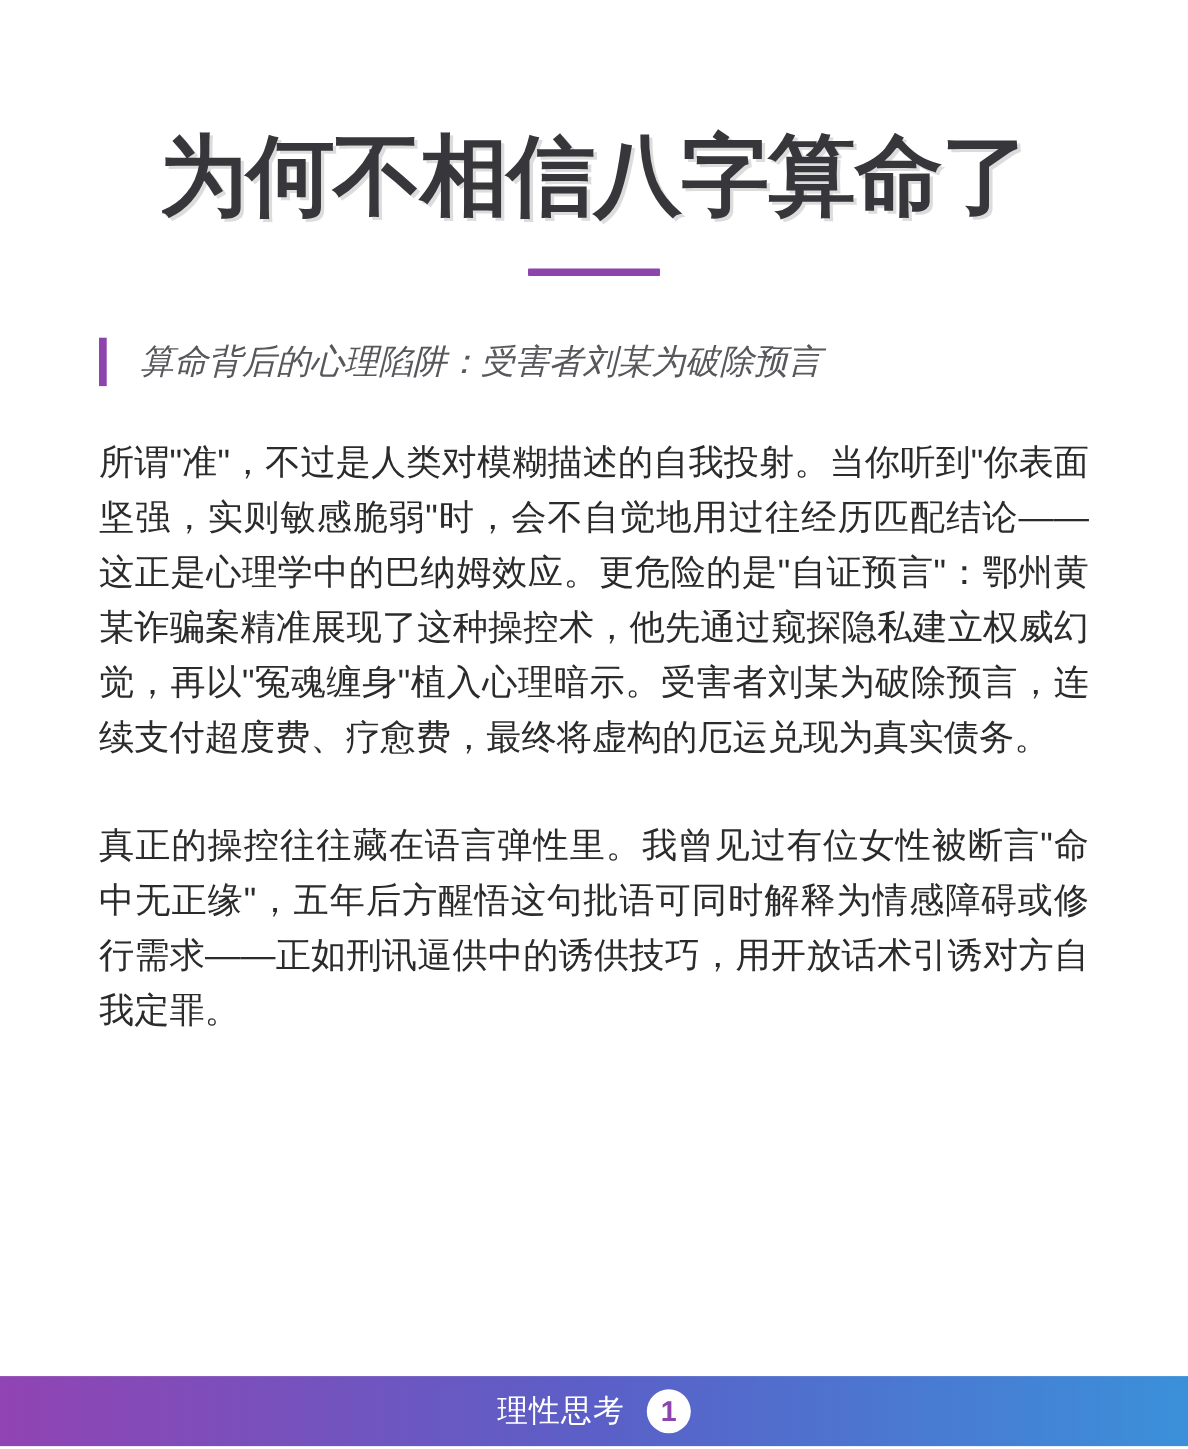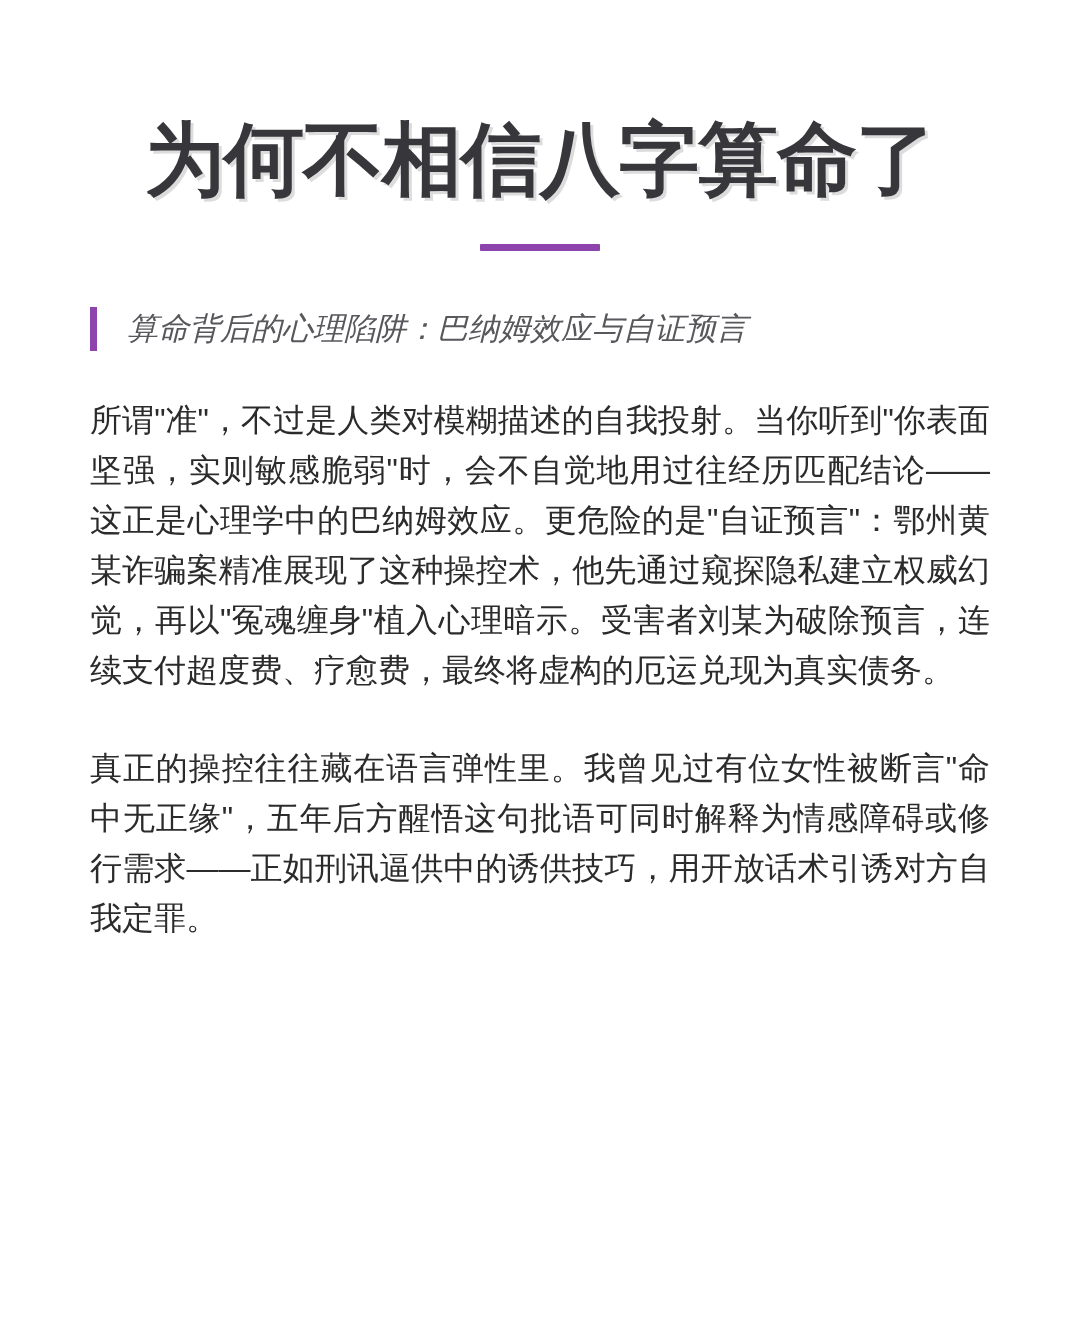--- a/index.html
+++ b/index.html
@@ -89,23 +89,27 @@
 <div class="page">
 
   <h1 class="title">为何不相信八字算命了</h1>
 
   <div class="divider"></div>
 
   <main class="content">
 
 
     <blockquote class="quote">
-      <span>算命背后的心理陷阱：巴纳姆效应与自证预言</span>
+      <span>算命背后的心理陷阱：受害者刘某为破除预言</span>
     </blockquote>
 
     <p class="para">所谓"准"，不过是人类对模糊描述的自我投射。当你听到"你表面坚强，实则敏感脆弱"时，会不自觉地用过往经历匹配结论——这正是心理学中的巴纳姆效应。更危险的是"自证预言"：鄂州黄某诈骗案精准展现了这种操控术，他先通过窥探隐私建立权威幻觉，再以"冤魂缠身"植入心理暗示。受害者刘某为破除预言，连续支付超度费、疗愈费，最终将虚构的厄运兑现为真实债务。</p>
 
     <p class="para">真正的操控往往藏在语言弹性里。我曾见过有位女性被断言"命中无正缘"，五年后方醒悟这句批语可同时解释为情感障碍或修行需求——正如刑讯逼供中的诱供技巧，用开放话术引诱对方自我定罪。</p>
 
   </main>
 
+  <footer class="footer">
+    <span class="footer-label">理性思考</span>
+    <span class="page-badge">1</span>
+  </footer>
 
 </div>
 
 </body></html>

